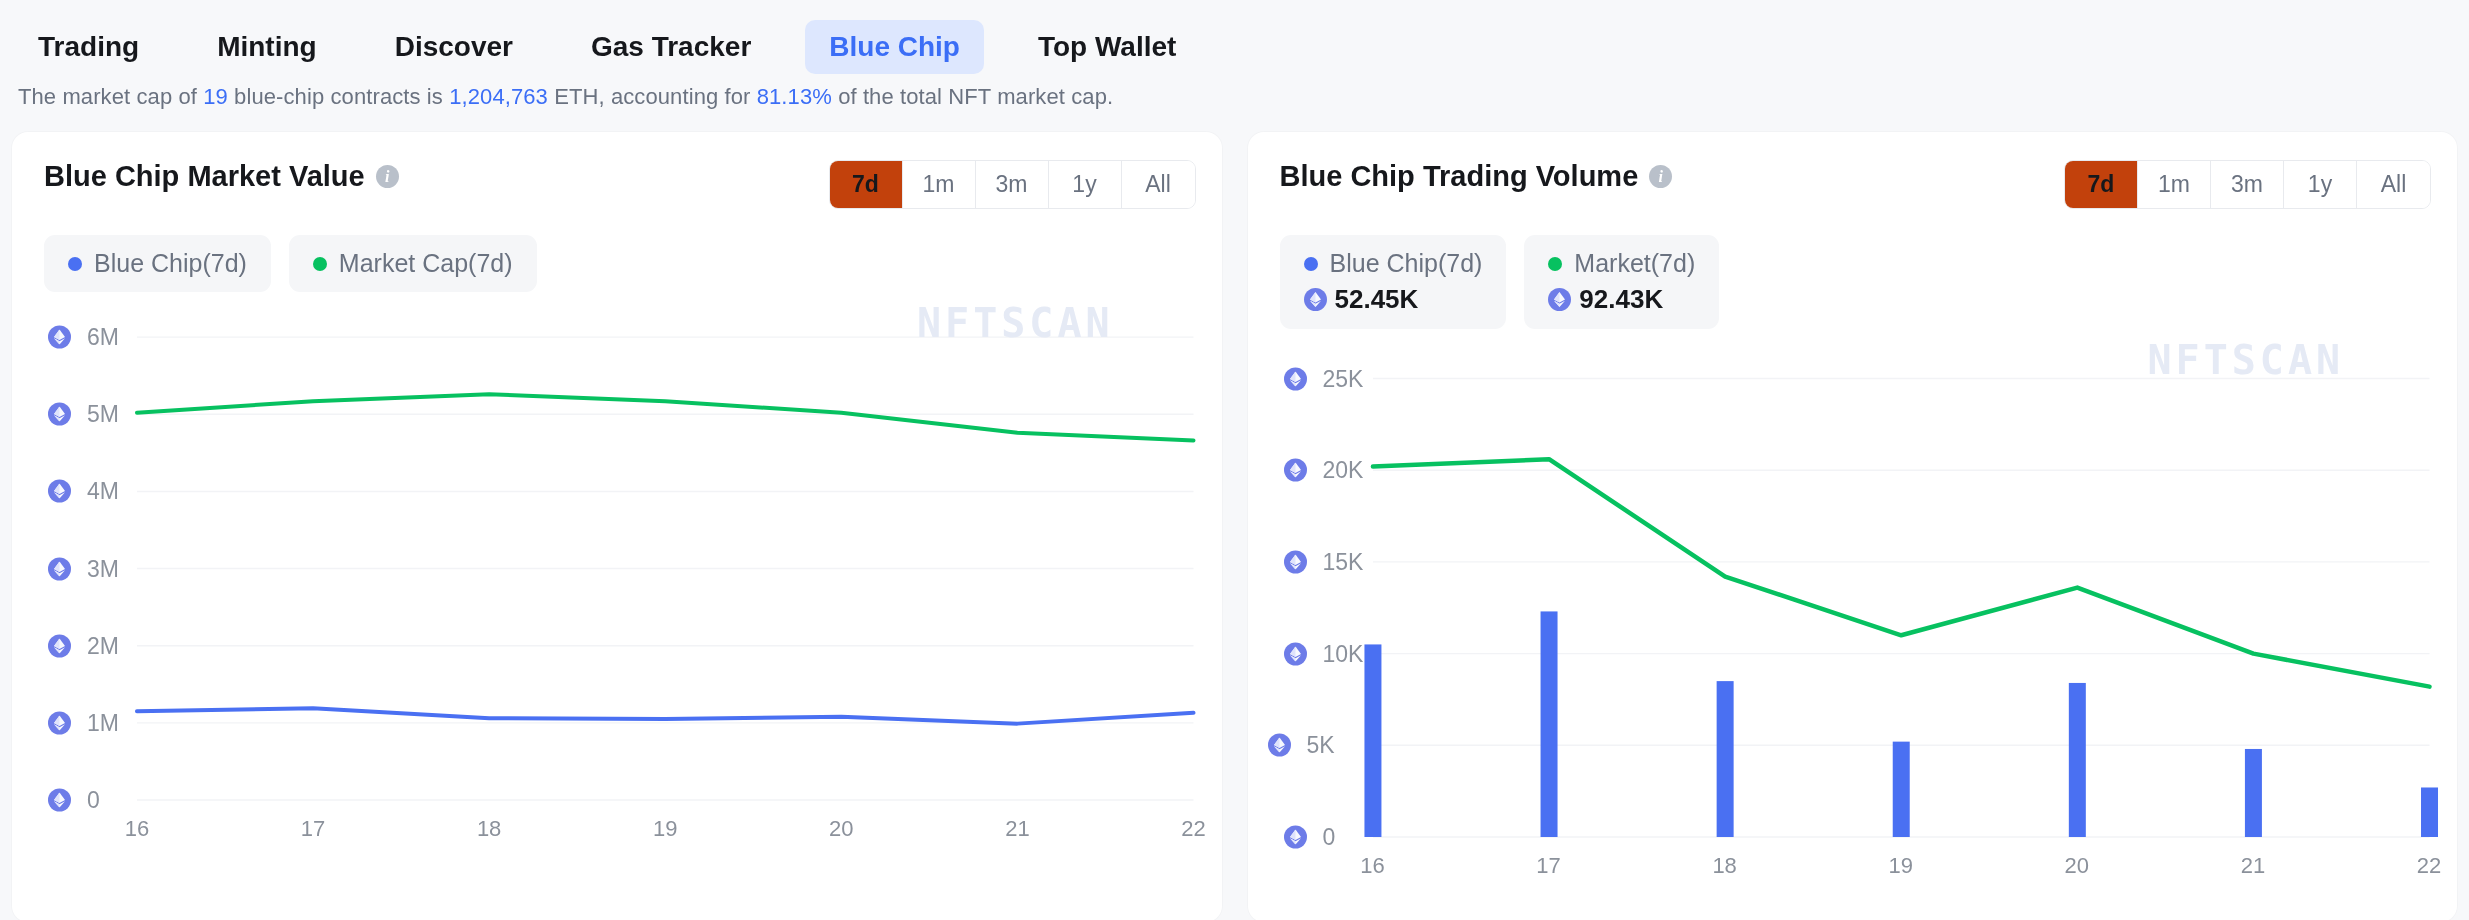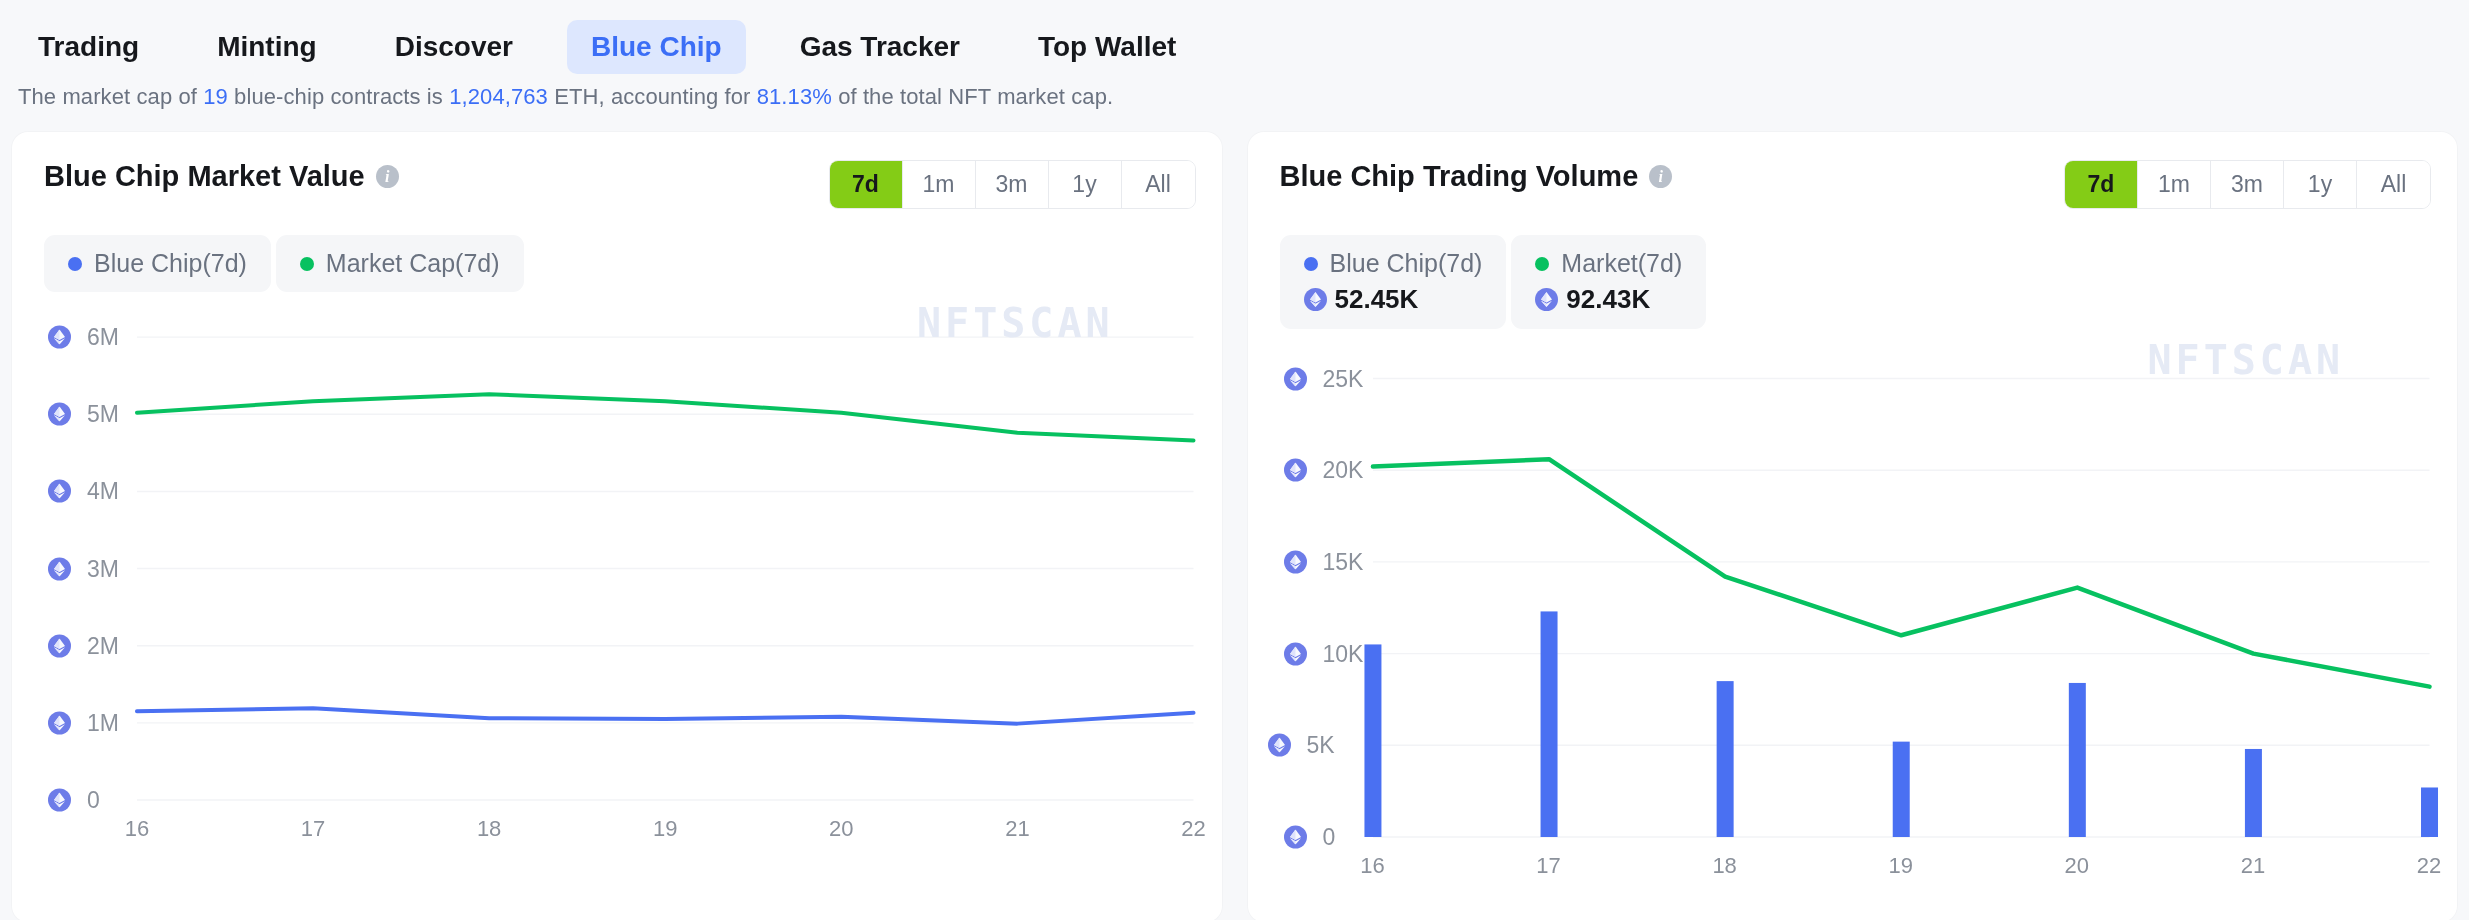--- a/index.html
+++ b/index.html
@@ -104,29 +104,29 @@
     align-items: center;
     justify-content: center;
     font-size: 23px;
     color: #6a7280;
     border-right: 1px solid #e8eaee;
     cursor: pointer;
     background: #fff;
   }
   .range-btn:last-child { border-right: none; }
   .range-btn.active {
-    background: #84cc16;
+    background: #c2410c;
     color: #16181c;
     font-weight: bold;
   }
 
   
   .legend {
     display: flex;
-    gap: 5px;
+    gap: 18px;
     padding: 26px 0 0 32px;
   }
   .legend-item {
     background: #f5f6f8;
     border-radius: 11px;
     padding: 14px 24px;
     cursor: pointer;
   }
   .legend-row {
     display: flex;
@@ -205,22 +205,22 @@
     transform: translateX(-50%);
   }
 </style>
 </head>
 <body>
 
 <div class="nav">
   <div class="nav-tab">Trading</div>
   <div class="nav-tab">Minting</div>
   <div class="nav-tab">Discover</div>
+  <div class="nav-tab">Gas Tracker</div>
   <div class="nav-tab active">Blue Chip</div>
-  <div class="nav-tab">Gas Tracker</div>
   <div class="nav-tab">Top Wallet</div>
 </div>
 
 <div class="subtitle">
   <span>The market cap of </span><span class="hl">19</span><span> blue-chip contracts is </span><span class="hl">1,204,763</span><span> ETH, accounting for </span><span class="hl">81.13%</span><span> of the total NFT market cap.</span>
 </div>
 
 <div class="cards">
 
   <div class="card">

